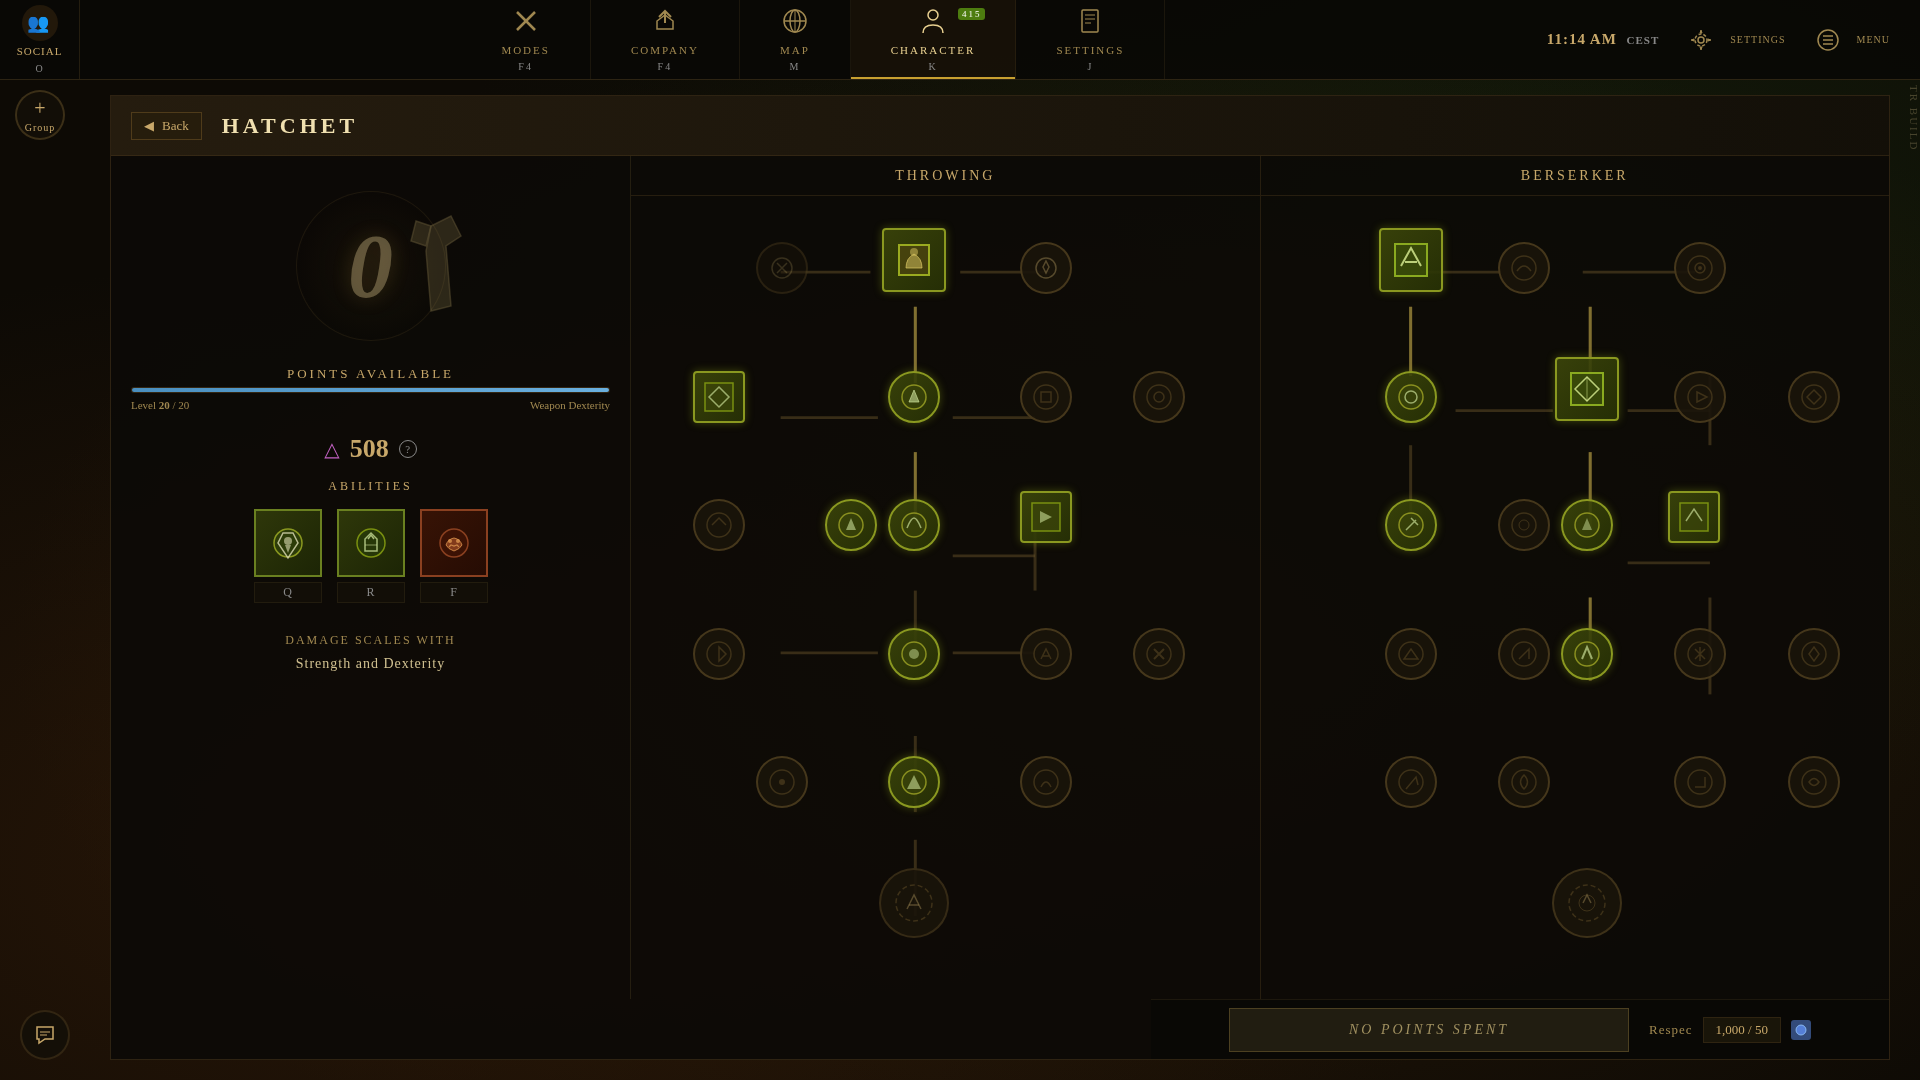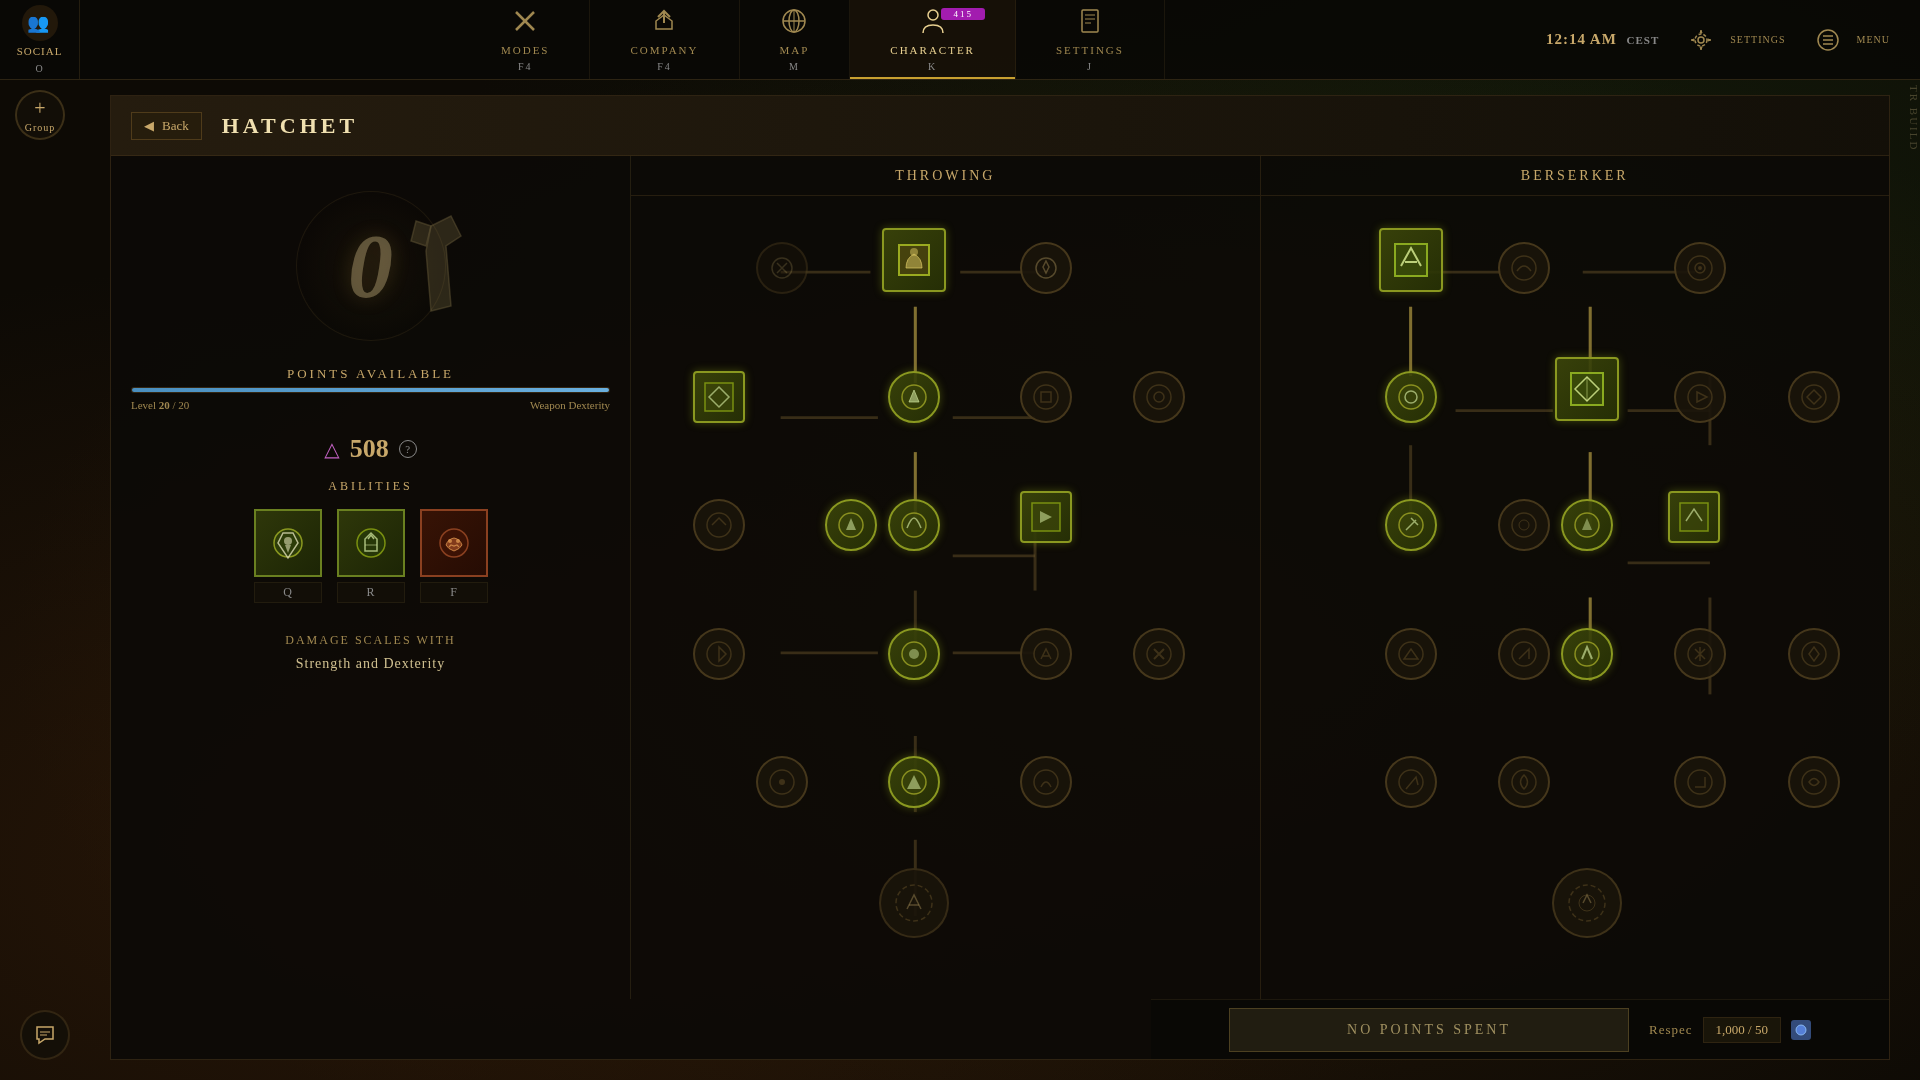--- a/index.html
+++ b/index.html
@@ -109,24 +109,24 @@
       font-size: 22px;
     }
     .nav-item-label {
       font-size: 11px;
       letter-spacing: 2px;
     }
     .nav-badge {
       position: absolute;
       top: 8px;
       right: 30px;
-      background: #a21caf;
+      background: #4d7c0f;
       color: white;
       font-size: 9px;
-      padding: 1px 12px;
+      padding: 1px 4px;
       border-radius: 3px;
     }
 
     .nav-right {
       display: flex;
       align-items: center;
       gap: 30px;
       padding-right: 30px;
       color: #c8a86a;
       font-size: 13px;
@@ -484,20 +484,21 @@
       background: rgba(40,35,20,0.8);
       border: 1px solid rgba(120,100,50,0.5);
       color: #a09060;
       font-size: 14px;
       letter-spacing: 3px;
       text-transform: uppercase;
       display: flex;
       align-items: center;
       justify-content: center;
       cursor: pointer;
+      font-style: italic;
     }
 
     .respec-area {
       display: flex;
       align-items: center;
       gap: 10px;
       font-size: 13px;
       color: #a08850;
     }
     .respec-label { letter-spacing: 1px; }
@@ -632,21 +633,21 @@
         </svg>
       </span>
       <span class="nav-item-label">SETTINGS</span>
       <span class="nav-key">J</span>
     </div>
   </div>
 
   <div class="nav-right">
     <div>
       <span class="nav-time">
-        <span>12:14 AM</span>
+        <span>11:14 AM</span>
         <span style="font-size:11px;color:#888;margin-left:5px;margin-top:36px;">CEST</span>
       </span>
     </div>
     <div class="nav-settings">
       <svg width="24" height="24" viewBox="0 0 24 24" fill="none">
         <circle cx="12" cy="12" r="3" stroke="#a08850" stroke-width="1.5"></circle>
         <path d="M12 2 L13 5 L11 5 Z M12 22 L13 19 L11 19 Z M2 12 L5 13 L5 11 Z M22 12 L19 13 L19 11 Z" stroke="#a08850" stroke-width="1" fill="#a08850"></path>
         <circle cx="12" cy="12" r="6" stroke="#a08850" stroke-width="1.5" fill="none" stroke-dasharray="3 2"></circle>
       </svg>
       <span>SETTINGS</span>

